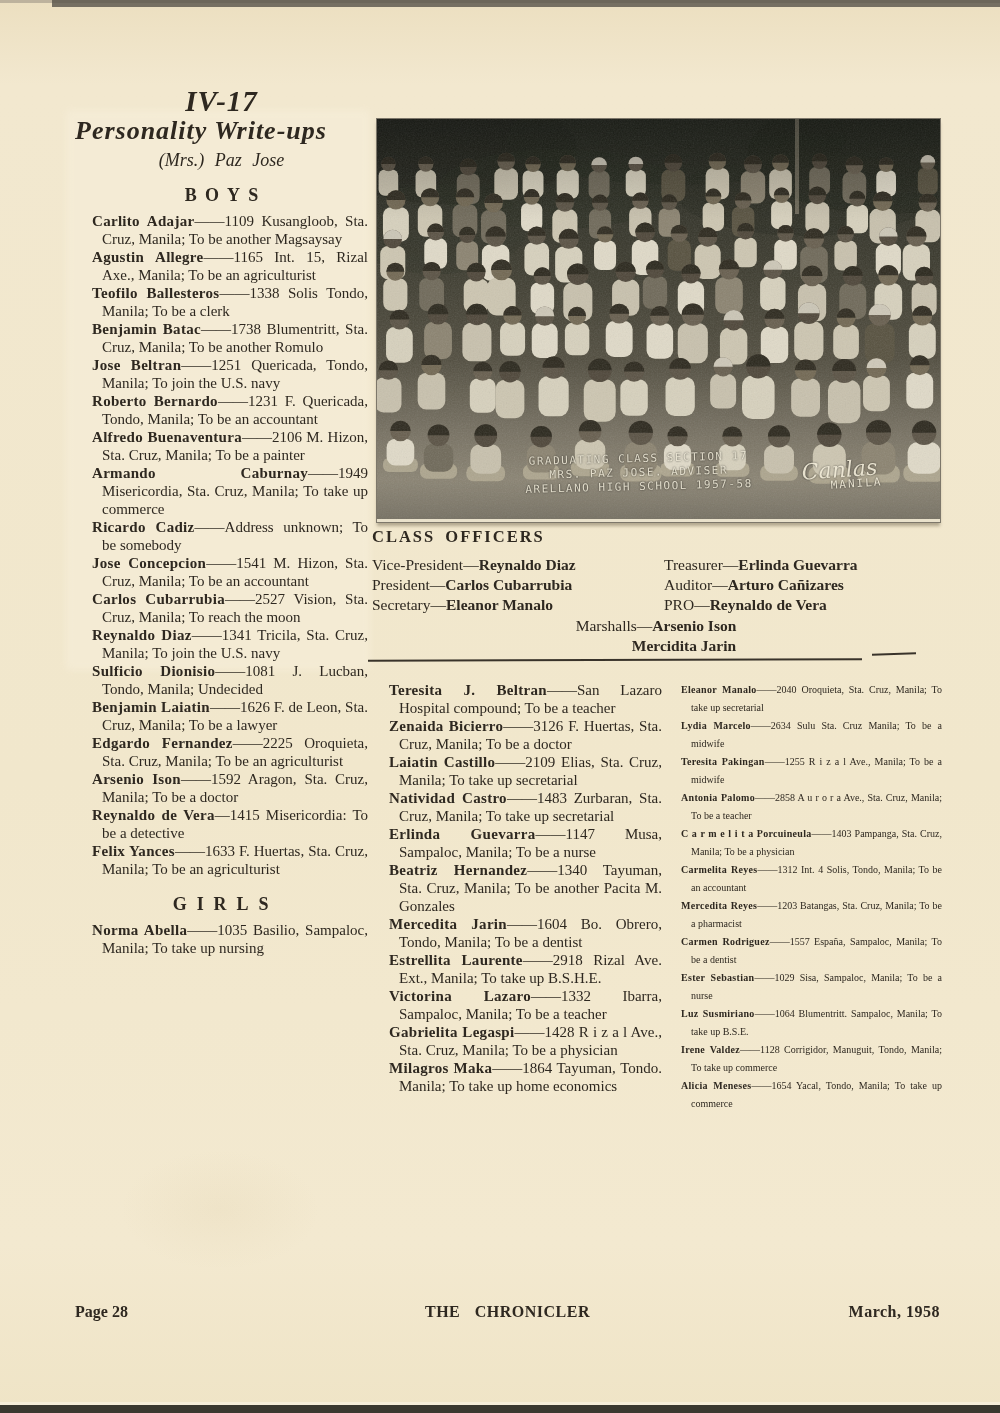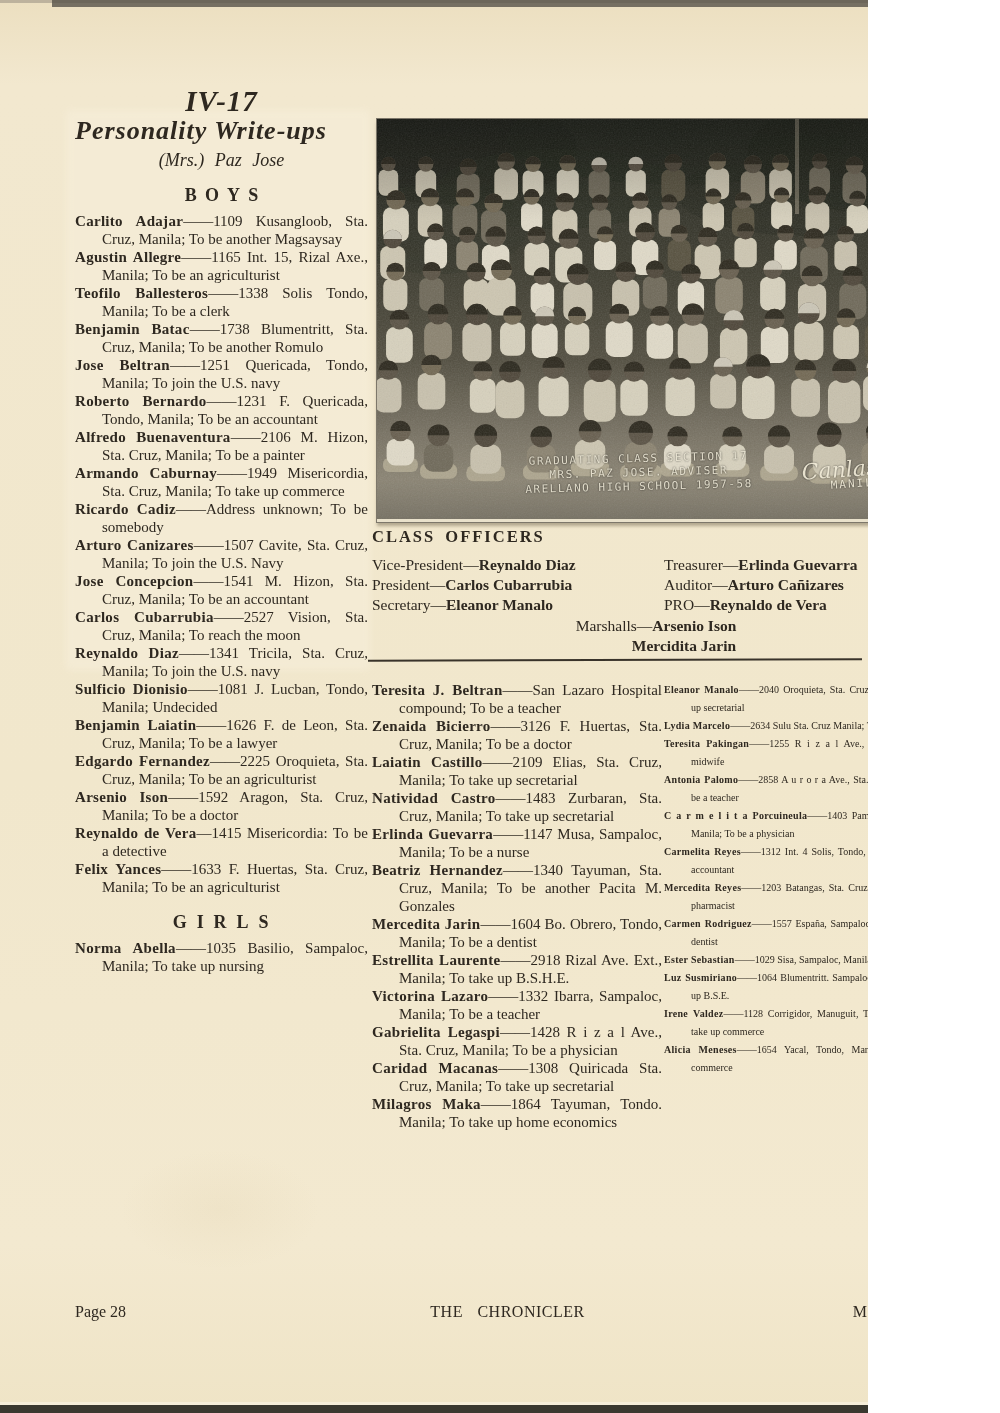--- a/index.html
+++ b/index.html
@@ -1,34 +1,34 @@
 <!DOCTYPE html>
 <html><head>
 <meta charset="utf-8">
 <style>
   html,body{margin:0;padding:0;}
   body{width:1000px;font-family:"Liberation Serif","DejaVu Serif",serif;-webkit-font-smoothing:antialiased;}
-  .page{position:relative;width:868px;height:1413px;overflow:hidden;
+  .page{position:relative;width:1000px;height:1413px;overflow:hidden;
         background:linear-gradient(180deg,#ecdfc0 0%,#f2e8cf 6%,#f1e7cc 55%,#f3e9d0 88%,#efe4c6 100%);
         color:#2e2820;}
   .edge-top{position:absolute;left:52px;right:0;top:0;height:7px;background:#57524a;opacity:.8;}
   .edge-top2{position:absolute;left:0;right:0;top:0;height:3px;background:#8d8679;opacity:.5;}
   .edge-bottom-light{position:absolute;left:0;right:0;bottom:8px;height:3px;background:#f8f0dd;opacity:.8;}
   .edge-bottom{position:absolute;left:0;right:0;bottom:0;height:8px;background:#3a382f;}
   .stain{position:absolute;border-radius:50%;pointer-events:none;}
   .lighter-patch{position:absolute;left:66px;top:110px;width:304px;height:560px;background:#f7efdb;opacity:.55;border-radius:4px;filter:blur(3px);}
 
   
   .leftcol{position:absolute;left:75px;top:92px;width:293px;font-size:15px;line-height:18px;}
   .sec-num{font-size:29px;font-weight:bold;font-style:italic;text-align:center;letter-spacing:1px;}
   .page-title{font-size:26px;font-weight:bold;font-style:italic;text-align:left;margin-top:12px;letter-spacing:1px;white-space:nowrap;}
   .adviser{font-style:italic;font-size:18px;text-align:center;margin-top:11px;word-spacing:6px;font-family:Liberation Serif, serif;}
   .list-heading{font-size:18px;font-weight:bold;text-align:center;letter-spacing:.45em;margin:17px 0 8px 0;text-indent:.45em;}
   .entry{padding-left:27px;text-indent:-27px;text-align:justify;}
-  .entry .nm{letter-spacing:.3px;}
+  .entry .nm{letter-spacing:.3px;margin-left:17px;}
 
   
   .photo{position:absolute;left:377px;top:119px;width:563px;height:400px;background:#34342b;
          outline:1px solid #7d776a;border-bottom:3px solid #e9e1cb;box-shadow:0 4px 3px rgba(60,50,30,.35);}
   .photo svg{display:block;width:563px;height:400px;}
   .photo-caption{position:absolute;left:148px;top:333px;color:#e9e4d2;opacity:.9;
       font-family:"DejaVu Sans Mono",monospace;font-size:11px;line-height:14px;letter-spacing:1.5px;
       transform:rotate(-1.5deg);text-align:center;text-shadow:0 0 2px rgba(0,0,0,.8);}
   .photo-sig{position:absolute;left:425px;top:338px;color:#efe9d6;opacity:.92;transform:rotate(-4deg);
       font-style:italic;font-size:22px;font-family:"DejaVu Serif",serif;text-shadow:0 0 2px rgba(0,0,0,.7);}
@@ -44,21 +44,21 @@
   .marshalls{text-align:center;margin-top:1px;}
   .marshalls .m2{font-weight:bold;margin-left:56px;}
   .divider{position:absolute;left:368px;top:659px;width:494px;height:2px;background:#39332a;transform:rotate(-.15deg);}
   .divider-short{position:absolute;left:872px;top:653px;width:44px;height:2px;background:#39332a;transform:rotate(-2deg);}
 
   
   .midcol{position:absolute;left:372px;top:681px;width:290px;font-size:15px;line-height:18px;}
   .rightcol{position:absolute;left:664px;top:681px;width:278px;font-size:10px;line-height:18px;}
 
   
-  .footer{position:absolute;left:75px;top:1303px;width:865px;display:flex;align-items:baseline;font-weight:normal;font-size:16px;}
+  .footer{position:absolute;left:75px;top:1303px;width:865px;display:flex;align-items:baseline;font-weight:bold;font-size:16px;}
   .footer .f-left{width:200px;}
   .footer .f-center{flex:1;text-align:center;word-spacing:10px;letter-spacing:.5px;}
   .footer .f-right{width:200px;text-align:right;letter-spacing:.5px;}
 </style>
 </head>
 <body>
 
 <div class="page">
   <div class="edge-top2"></div>
   <div class="edge-top"></div>
@@ -84,21 +84,20 @@
         <div class="entry"><b class="nm">Jose Beltran</b><span>——1251 Quericada, Tondo, Manila; To join the U.S. navy</span></div>
 
         <div class="entry"><b class="nm">Roberto Bernardo</b><span>——1231 F. Quericada, Tondo, Manila; To be an accountant</span></div>
 
         <div class="entry"><b class="nm">Alfredo Buenaventura</b><span>——2106 M. Hizon, Sta. Cruz, Manila; To be a painter</span></div>
 
         <div class="entry"><b class="nm">Armando Caburnay</b><span>——1949 Misericordia, Sta. Cruz, Manila; To take up commerce</span></div>
 
         <div class="entry"><b class="nm">Ricardo Cadiz</b><span>——Address unknown; To be somebody</span></div>
 
-        <div class="entry"><b class="nm">Arturo Canizares</b><span>——1507 Cavite, Sta. Cruz, Manila; To join the U.S. Navy</span></div>
 
         <div class="entry"><b class="nm">Jose Concepcion</b><span>——1541 M. Hizon, Sta. Cruz, Manila; To be an accountant</span></div>
 
         <div class="entry"><b class="nm">Carlos Cubarrubia</b><span>——2527 Vision, Sta. Cruz, Manila; To reach the moon</span></div>
 
         <div class="entry"><b class="nm">Reynaldo Diaz</b><span>——1341 Tricila, Sta. Cruz, Manila; To join the U.S. navy</span></div>
 
         <div class="entry"><b class="nm">Sulficio Dionisio</b><span>——1081 J. Lucban, Tondo, Manila; Undecided</span></div>
 
         <div class="entry"><b class="nm">Benjamin Laiatin</b><span>——1626 F. de Leon, Sta. Cruz, Manila; To be a lawyer</span></div>
@@ -533,21 +532,20 @@
       <div class="entry"><b class="nm">Beatriz Hernandez</b><span>——1340 Tayuman, Sta. Cruz, Manila; To be another Pacita M. Gonzales</span></div>
 
       <div class="entry"><b class="nm">Mercedita Jarin</b><span>——1604 Bo. Obrero, Tondo, Manila; To be a dentist</span></div>
 
       <div class="entry"><b class="nm">Estrellita Laurente</b><span>——2918 Rizal Ave. Ext., Manila; To take up B.S.H.E.</span></div>
 
       <div class="entry"><b class="nm">Victorina Lazaro</b><span>——1332 Ibarra, Sampaloc, Manila; To be a teacher</span></div>
 
       <div class="entry"><b class="nm">Gabrielita Legaspi</b><span>——1428 R i z a l Ave., Sta. Cruz, Manila; To be a physician</span></div>
 
-      <div class="entry"><b class="nm">Caridad Macanas</b><span>——1308 Quiricada Sta. Cruz, Manila; To take up secretarial</span></div>
 
       <div class="entry"><b class="nm">Milagros Maka</b><span>——1864 Tayuman, Tondo. Manila; To take up home economics</span></div>
     </div>
   <div class="rightcol">
 
       <div class="entry"><b class="nm">Eleanor Manalo</b><span>——2040 Oroquieta, Sta. Cruz, Manila; To take up secretarial</span></div>
 
       <div class="entry"><b class="nm">Lydia Marcelo</b><span>——2634 Sulu Sta. Cruz Manila; To be a midwife</span></div>
 
       <div class="entry"><b class="nm">Teresita Pakingan</b><span>——1255 R i z a l Ave., Manila; To be a midwife</span></div>

